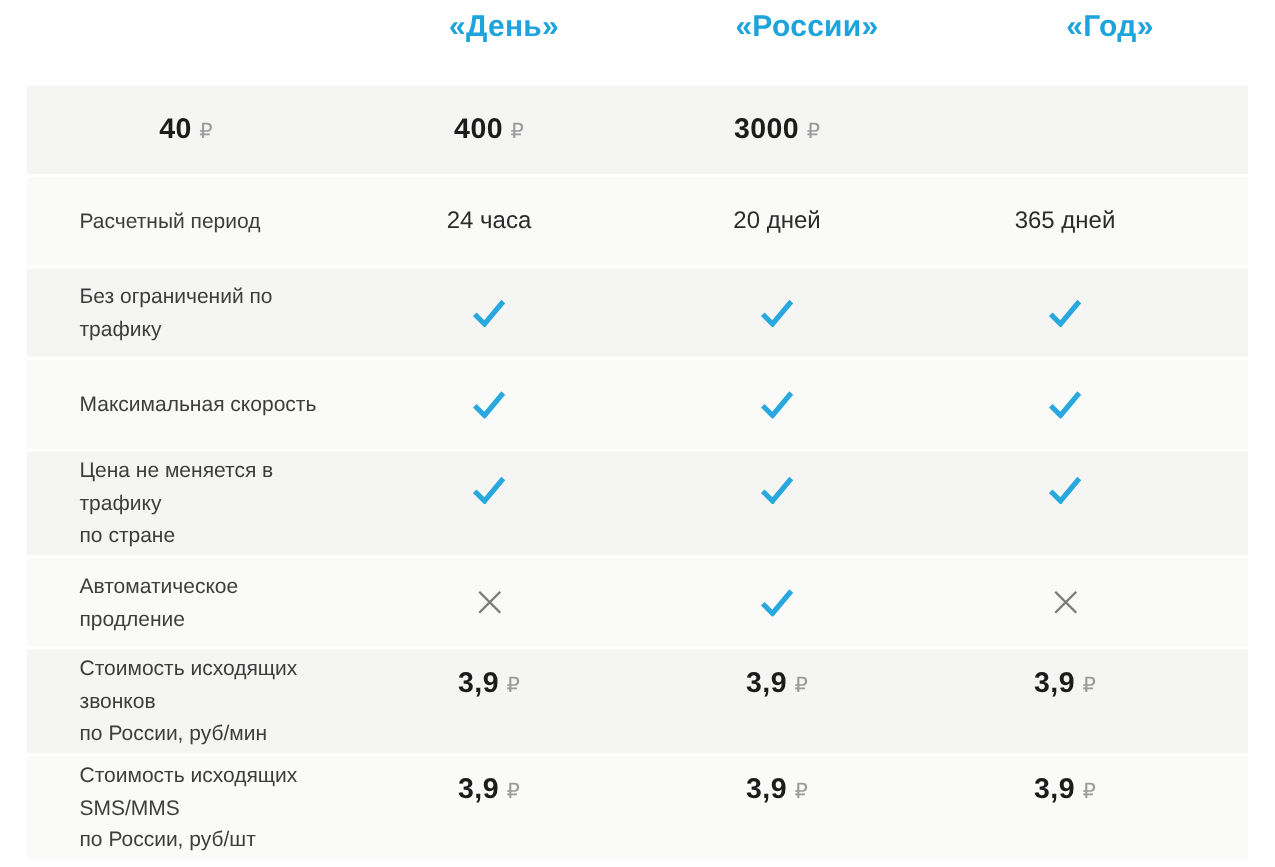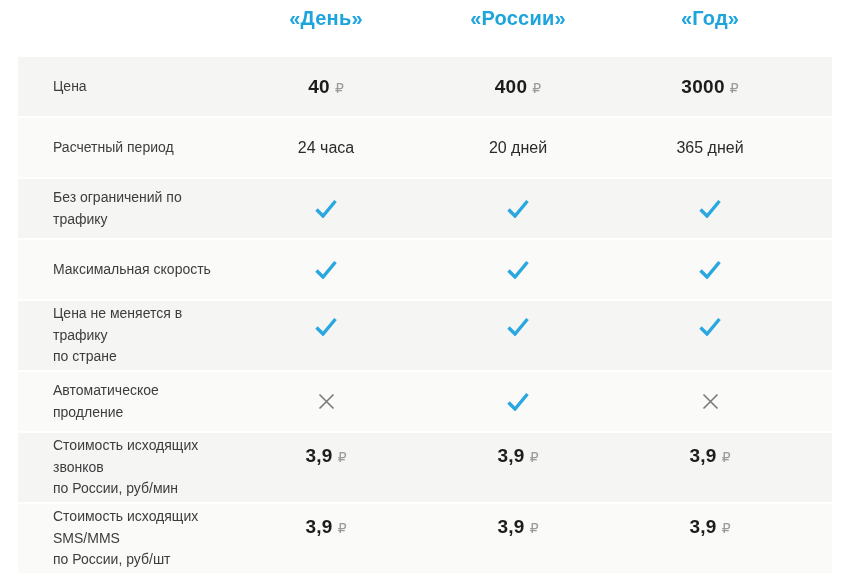--- a/index.html
+++ b/index.html
@@ -25,20 +25,21 @@
   }
   .grid{
     display:grid;
     grid-template-columns:212px 192px 192px 192px;
   }
   .header{
     height:57px;
     align-items:start;
     padding-top:7px;
     box-sizing:border-box;
+    gap:10px;
   }
   .col-title{
     text-align:center;
     color:var(--accent);
     font-size:20px;
     font-weight:700;
     letter-spacing:0.2px;
   }
   .row{
     margin-bottom:2px;
@@ -89,21 +90,20 @@
 <div class="table">
 
   <div class="grid header">
     <div class="label-cell"></div>
     <div class="col-title">«День»</div>
     <div class="col-title">«России»</div>
     <div class="col-title">«Год»</div>
   </div>
 
   <div class="grid row h59 dark">
-    <div class="label-cell">Цена</div>
     <div class="value-cell">
       <span class="amount">40</span><span class="currency">₽</span>
     </div>
     <div class="value-cell">
       <span class="amount">400</span><span class="currency">₽</span>
     </div>
     <div class="value-cell">
       <span class="amount">3000</span><span class="currency">₽</span>
     </div>
   </div>

